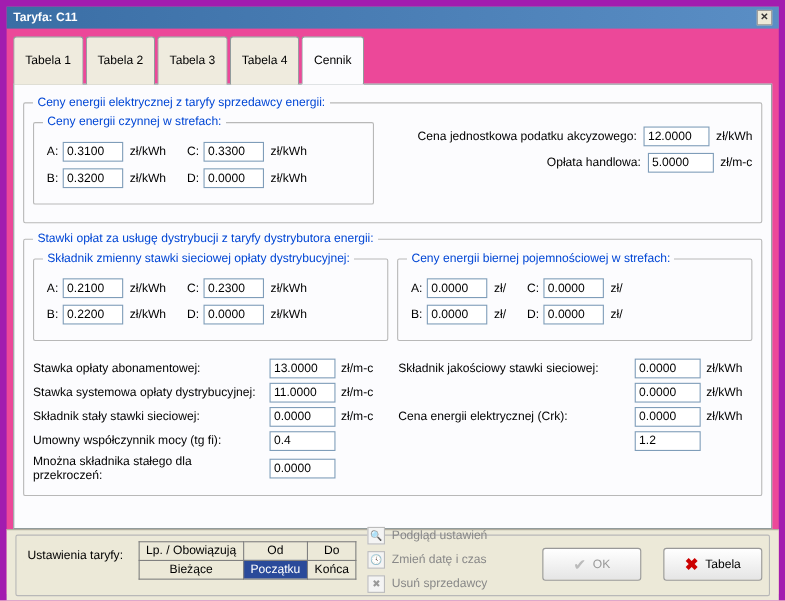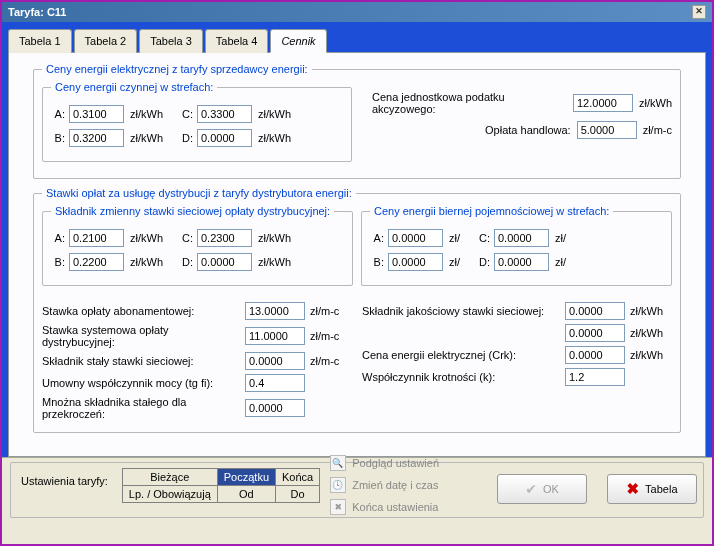--- a/index.html
+++ b/index.html
@@ -6,22 +6,22 @@
   body {
     margin: 0;
     font-family: Tahoma, Arial, sans-serif;
     font-size: 11px;
     background: #ece9d8;
     color: #000;
   }
   .window {
     width: 714px;
     height: 546px;
-    background: #1d4ed8;
-    border: 2px solid #a21caf;
+    background: #ec4899;
+    border: 6px solid #a21caf;
     display: flex;
     flex-direction: column;
   }
   .titlebar {
     background: linear-gradient(to right, #3a6ea5, #5a8ec5);
     color: #fff;
     padding: 4px 6px;
     font-weight: bold;
     display: flex;
     justify-content: space-between;
@@ -43,37 +43,36 @@
     padding: 6px 6px 0 6px;
   }
   .tabs {
     display: flex;
     position: relative;
     bottom: -1px;
   }
   .tab {
     border: 1px solid #919b9c;
     border-bottom: none;
-    padding: 5px 10px;
+    padding: 15px 10px;
     margin-right: 2px;
     background: #efebde;
     cursor: pointer;
     border-radius: 3px 3px 0 0;
     text-align: center;
   }
   .tab.active {
     background: #fcfcfe;
     border-bottom: 1px solid #fcfcfe;
     font-weight: normal;
-    font-style: italic;
   }
   .tab-body {
     border: 1px solid #919b9c;
     background: #fcfcfe;
-    padding: 10px 24px;
+    padding: 10px 8px;
     height: 405px;
   }
   fieldset {
     border: 1px solid #b8b8b8;
     margin: 0 0 8px 0;
     padding: 6px 8px 8px 8px;
     border-radius: 2px;
   }
   legend {
     padding: 0 4px;
@@ -385,62 +384,61 @@
             <div class="frow">
               <input class="input input-wide" value="0.0000" style="">
               <span class="unit-fixed">zł/kWh</span>
             </div>
             <div class="frow">
               <span class="wide-label">Cena energii elektrycznej (Crk):</span>
               <input class="input input-wide" value="0.0000" style="">
               <span class="unit-fixed">zł/kWh</span>
             </div>
             <div class="frow">
-              <span class="wide-label">Współczynnik krotności (k):</span>
               <input class="input input-wide" value="1.2" style="">
               <span class="unit-fixed"></span>
             </div>
           </div>
         </div>
       </fieldset>
 
     </div>
   </div>
 
   <div class="bottom-panel">
     <div class="bottom-frame">
       <span class="bottom-frame-legend">Ustawienia taryfy:</span>
 
       <table class="settings-table">
         <tbody>
             <tr>
+          <th>Lp. / Obowiązują</th>
+          <th>Od</th>
+          <th>Do</th>
+        </tr>
+        <tr>
           <td>Bieżące</td>
           <td class="sel">Początku</td>
           <td>Końca</td>
         </tr>
-        <tr>
-          <th>Lp. / Obowiązują</th>
-          <th>Od</th>
-          <th>Do</th>
-        </tr>
       </tbody>
         </table>
 
       <div class="action-list">
         <div class="action-item">
           <span class="action-icon">🔍</span>
           <span>Podgląd ustawień</span>
         </div>
         <div class="action-item">
           <span class="action-icon">🕓</span>
           <span>Zmień datę i czas</span>
         </div>
         <div class="action-item">
           <span class="action-icon">✖</span>
-          <span>Końca ustawienia</span>
+          <span>Usuń sprzedawcy</span>
         </div>
       </div>
 
       <div class="btns">
         <div class="btn disabled">
           <span class="check-icon">✔</span>
           <span>OK</span>
         </div>
         <div class="btn">
           <span class="x-icon">✖</span>

